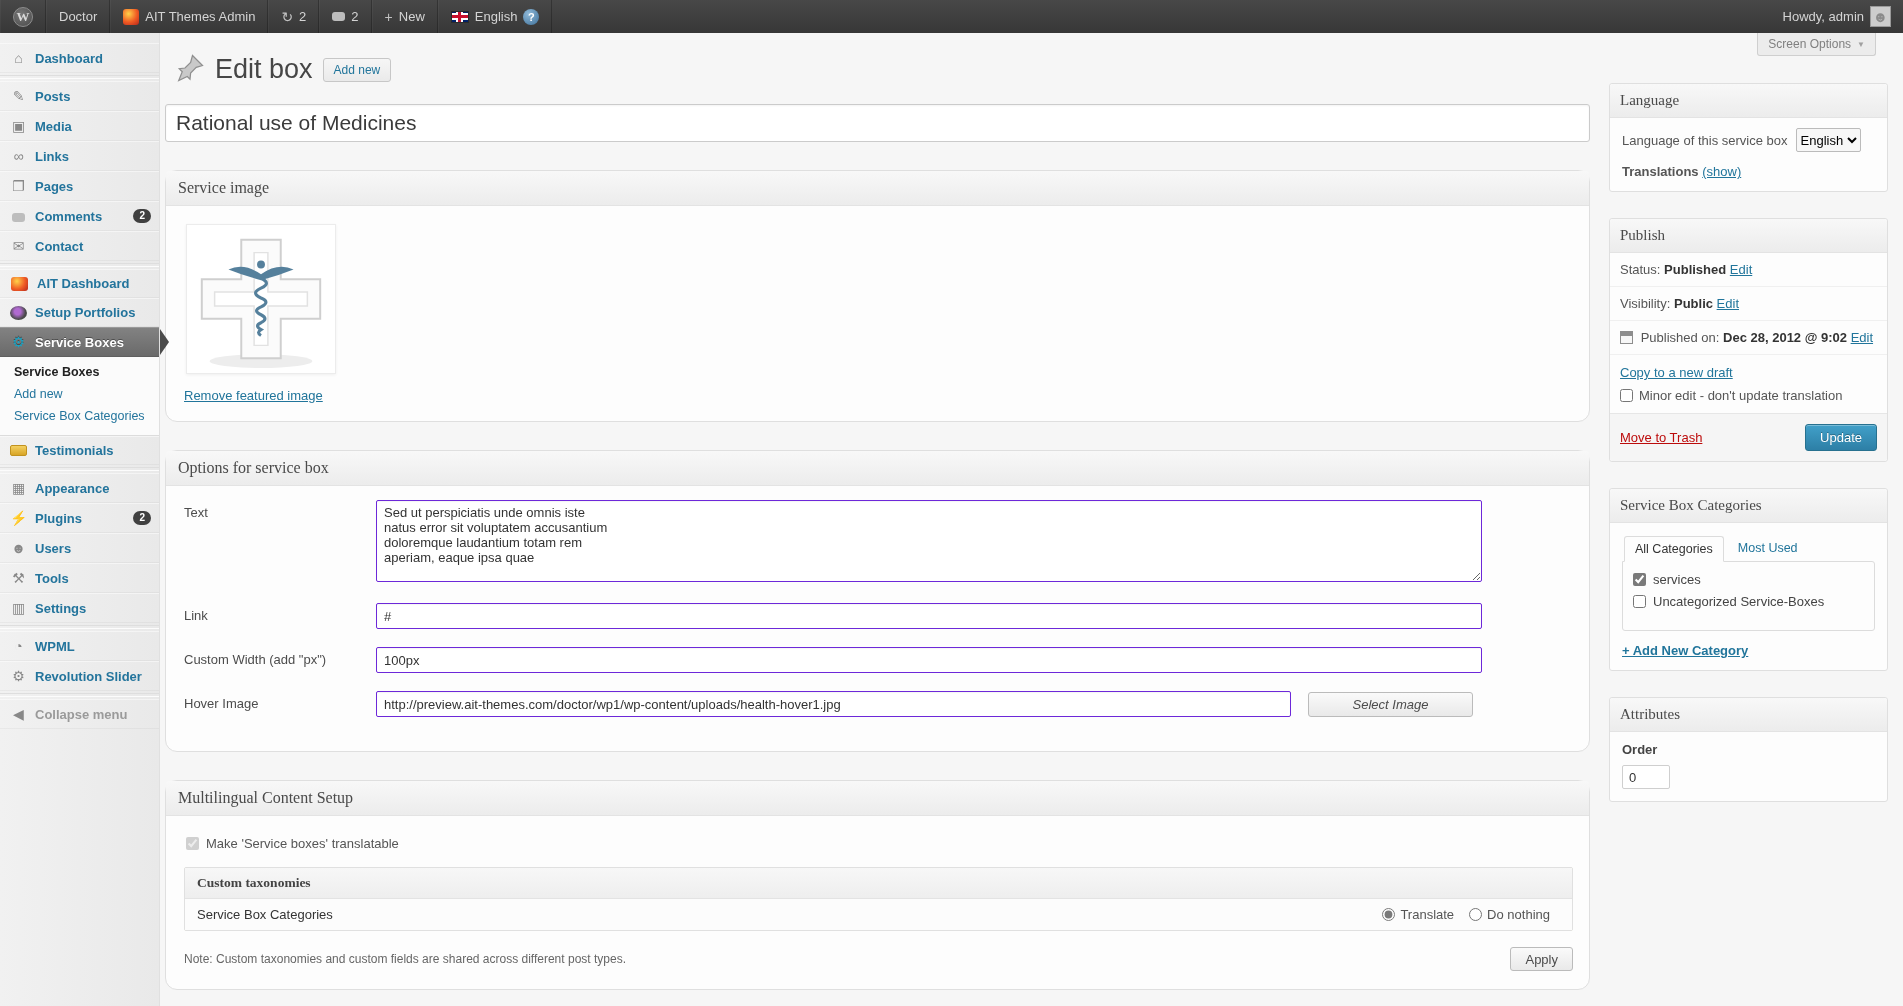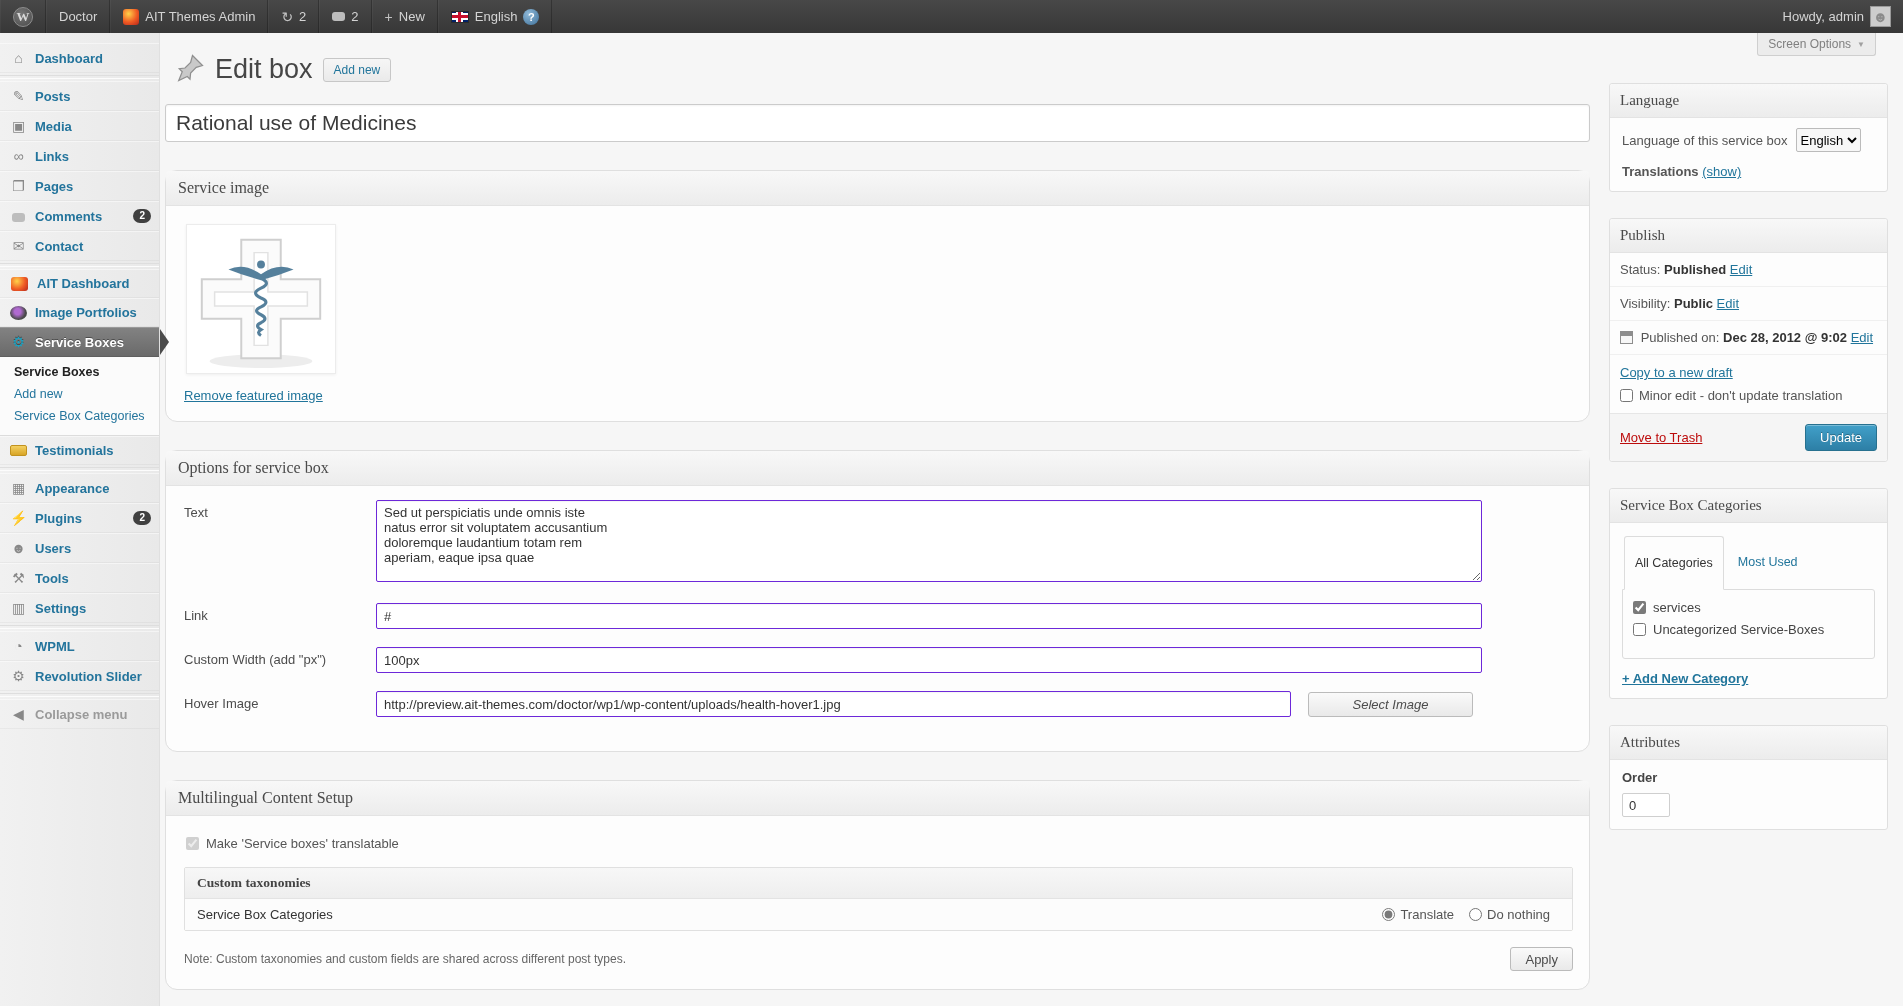--- a/index.html
+++ b/index.html
@@ -142,21 +142,21 @@
                background:#f5f5f5; border-top:1px solid #e6e6e6; border-radius:0 0 3px 3px; }
   .trash-link { color:#bc0b0b; text-decoration:underline; cursor:pointer; }
   .update-btn { background:linear-gradient(#41a0c9,#2d7fa6); border:1px solid #27718f; border-radius:3px;
                 color:#fff; text-shadow:0 -1px 0 rgba(0,0,0,.3); font-size:13px; padding:5px 14px; cursor:pointer;
                 box-shadow:inset 0 1px 0 rgba(255,255,255,.3); }
   .minor-row { display:flex; align-items:center; gap:6px; margin-top:8px; color:#555; }
   .cal-icon { display:inline-block; width:13px; height:13px; border:1px solid #8d8d8d; vertical-align:-2px;
               background:linear-gradient(#8d8d8d 0 4px, #f7f7f7 4px); margin-right:4px; }
 
   .cat-tabs { display:flex; gap:4px; margin:2px 0 0 2px; position:relative; top:1px; }
-  .cat-tab { padding:19px 10px; font-size:12.5px; cursor:pointer; }
+  .cat-tab { padding:5px 10px; font-size:12.5px; cursor:pointer; }
   .cat-tab.active { background:#fdfdfd; border:1px solid #dcdcdc; border-bottom:1px solid #fdfdfd;
                     border-radius:3px 3px 0 0; color:#333; }
   .cat-tab.inactive { color:#21759b; }
   .cat-panel { border:1px solid #dcdcdc; border-radius:0 3px 3px 3px; padding:10px 10px 14px; background:#fdfdfd; }
   .cat-item { display:flex; align-items:center; gap:7px; margin-bottom:7px; color:#444; }
   .add-cat { display:inline-block; margin-top:12px; font-weight:bold; color:#21759b;
              text-decoration:underline; cursor:pointer; }
   .order-label { font-weight:bold; color:#444; margin-bottom:8px; }
   .order-input { width:48px; height:24px; border:1px solid #cfcfcf; border-radius:2px; padding:2px 6px;
                  font-size:13px; color:#333; }
@@ -239,21 +239,21 @@
         <span class="icon i-contact-icon">✉</span>
         <span class="label">Contact</span>
       </div>
       <div class="menu-sep"></div>
       <div class="menu-item">
         <span class="icon i-ait-dashboard-icon"></span>
         <span class="label">AIT Dashboard</span>
       </div>
       <div class="menu-item">
         <span class="icon i-grid-portfolios-icon"></span>
-        <span class="label">Image Portfolios</span>
+        <span class="label">Setup Portfolios</span>
       </div>
       <div class="menu-item active">
         <span class="icon i-service-boxes-icon">⚙</span>
         <span class="label">Service Boxes</span>
       </div>
       <div class="submenu">
         <div class="submenu-item current">Service Boxes</div>
         <div class="submenu-item">Add new</div>
         <div class="submenu-item">Service Box Categories</div>
       </div>

